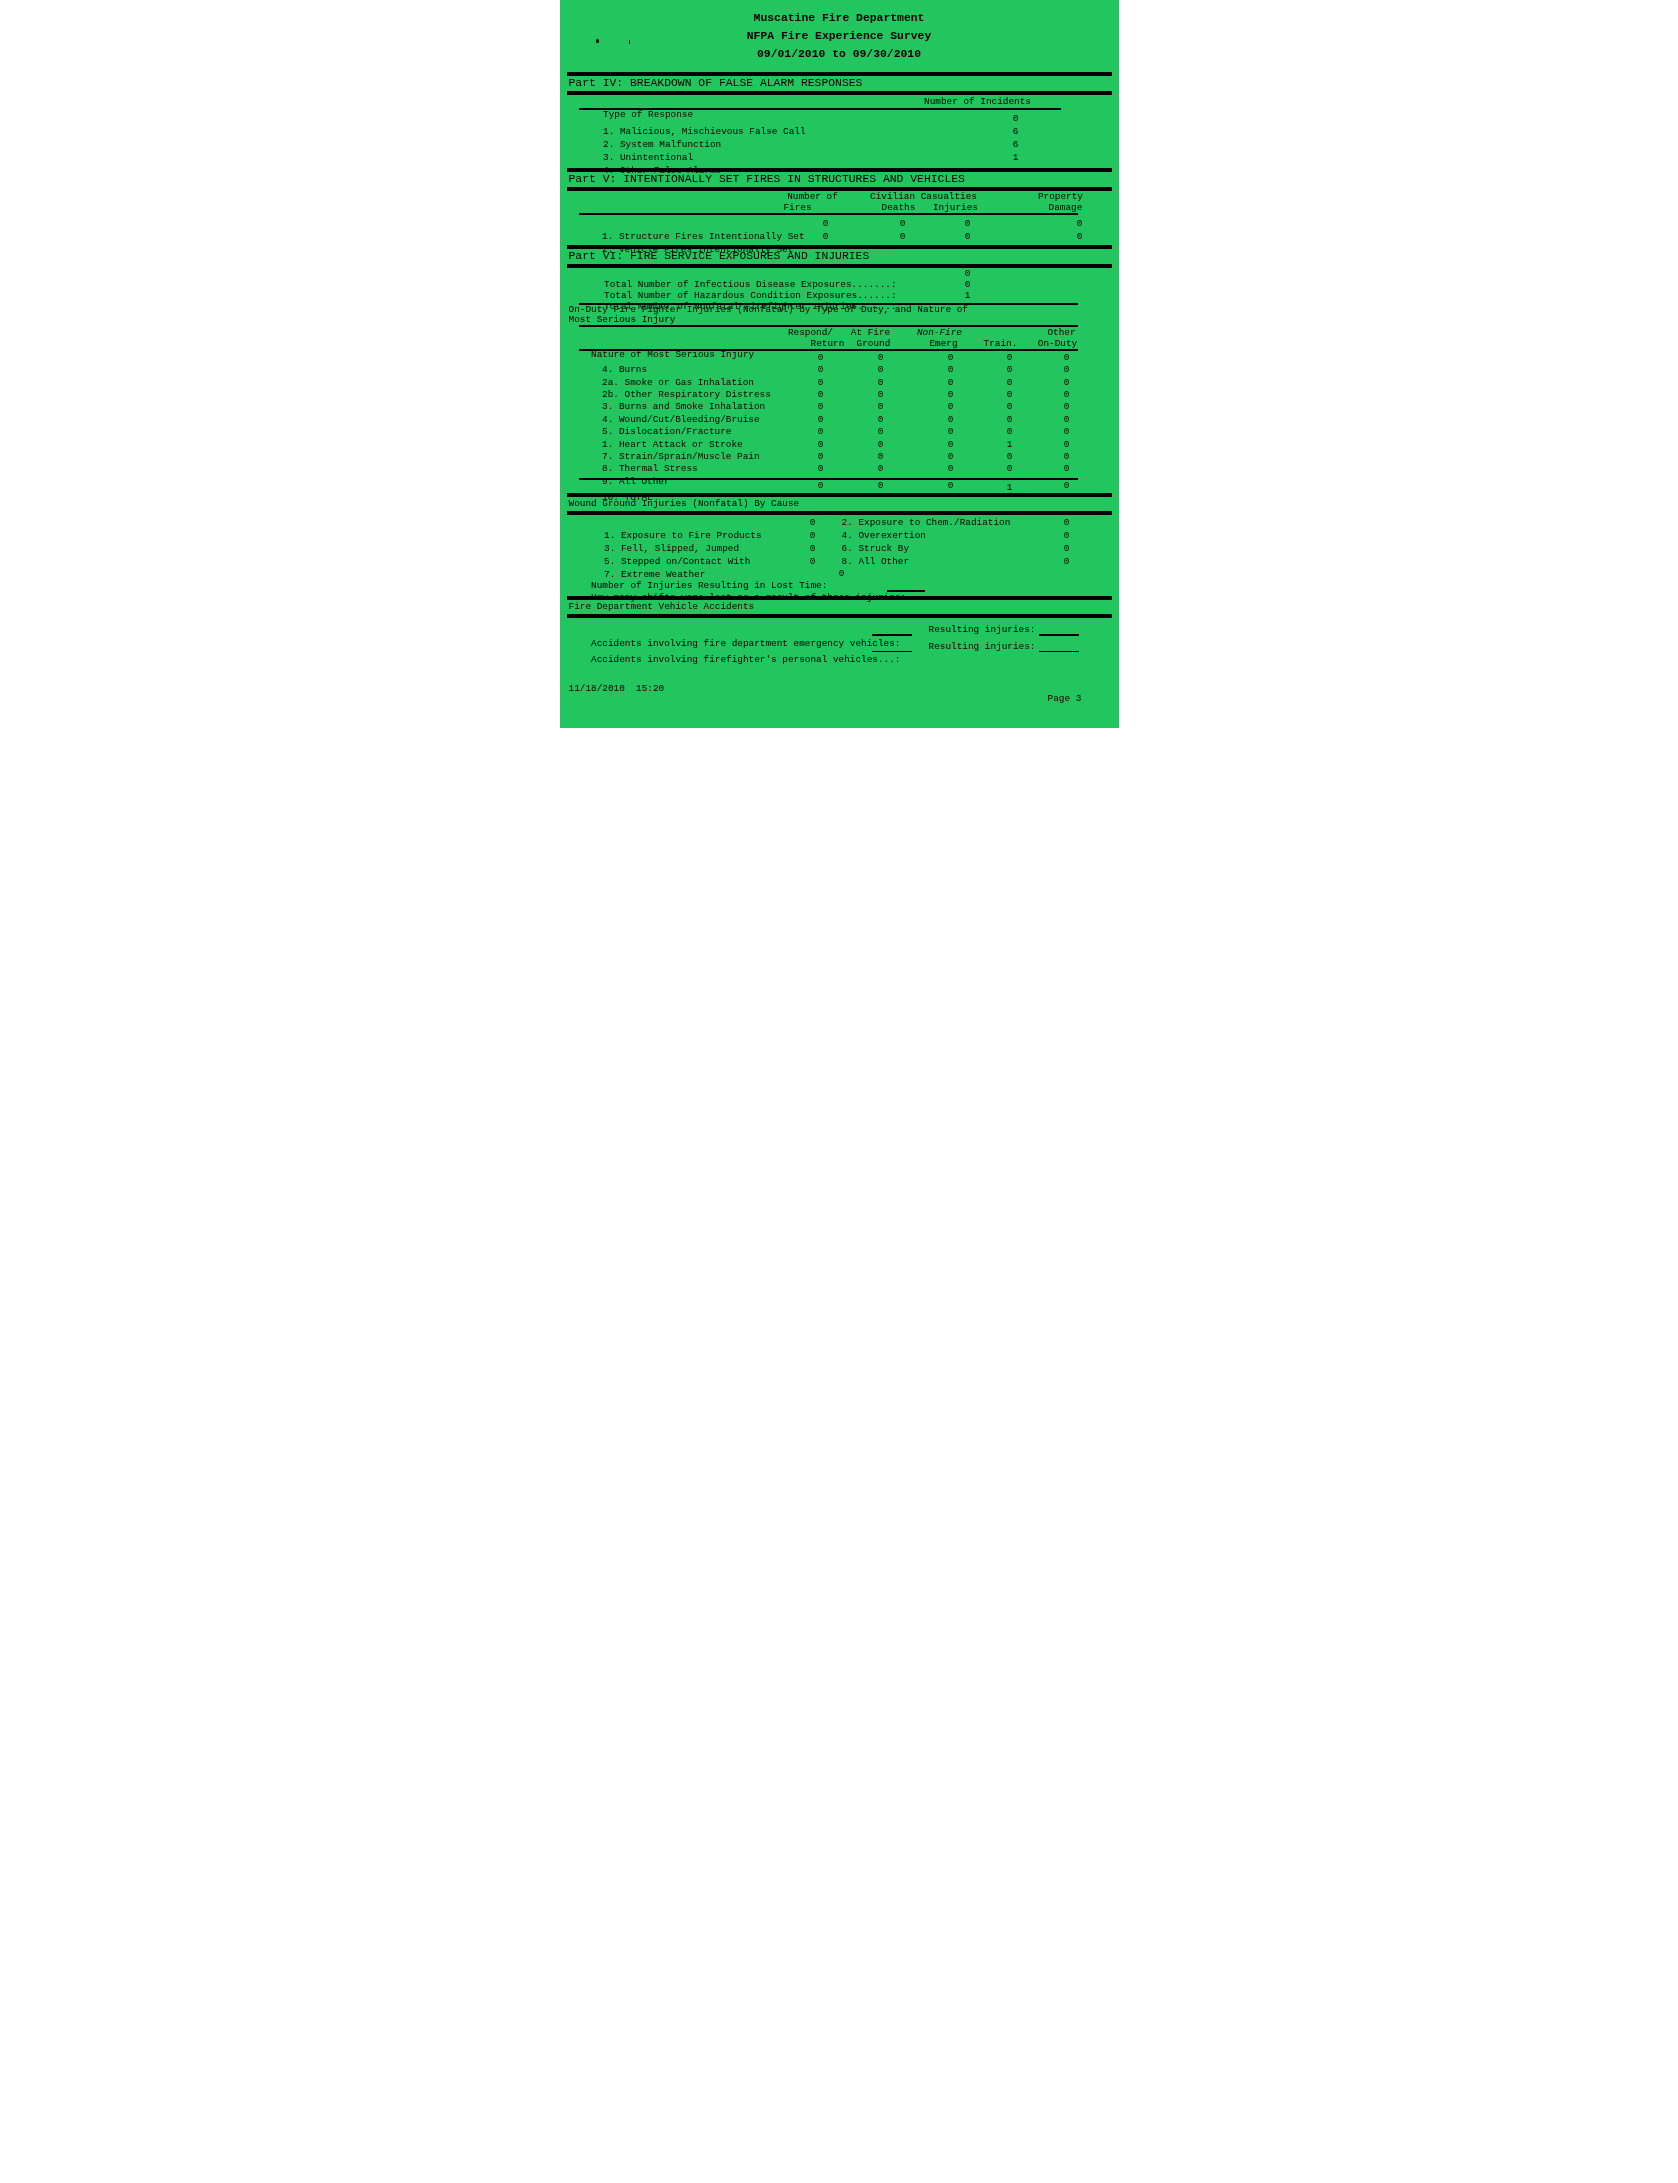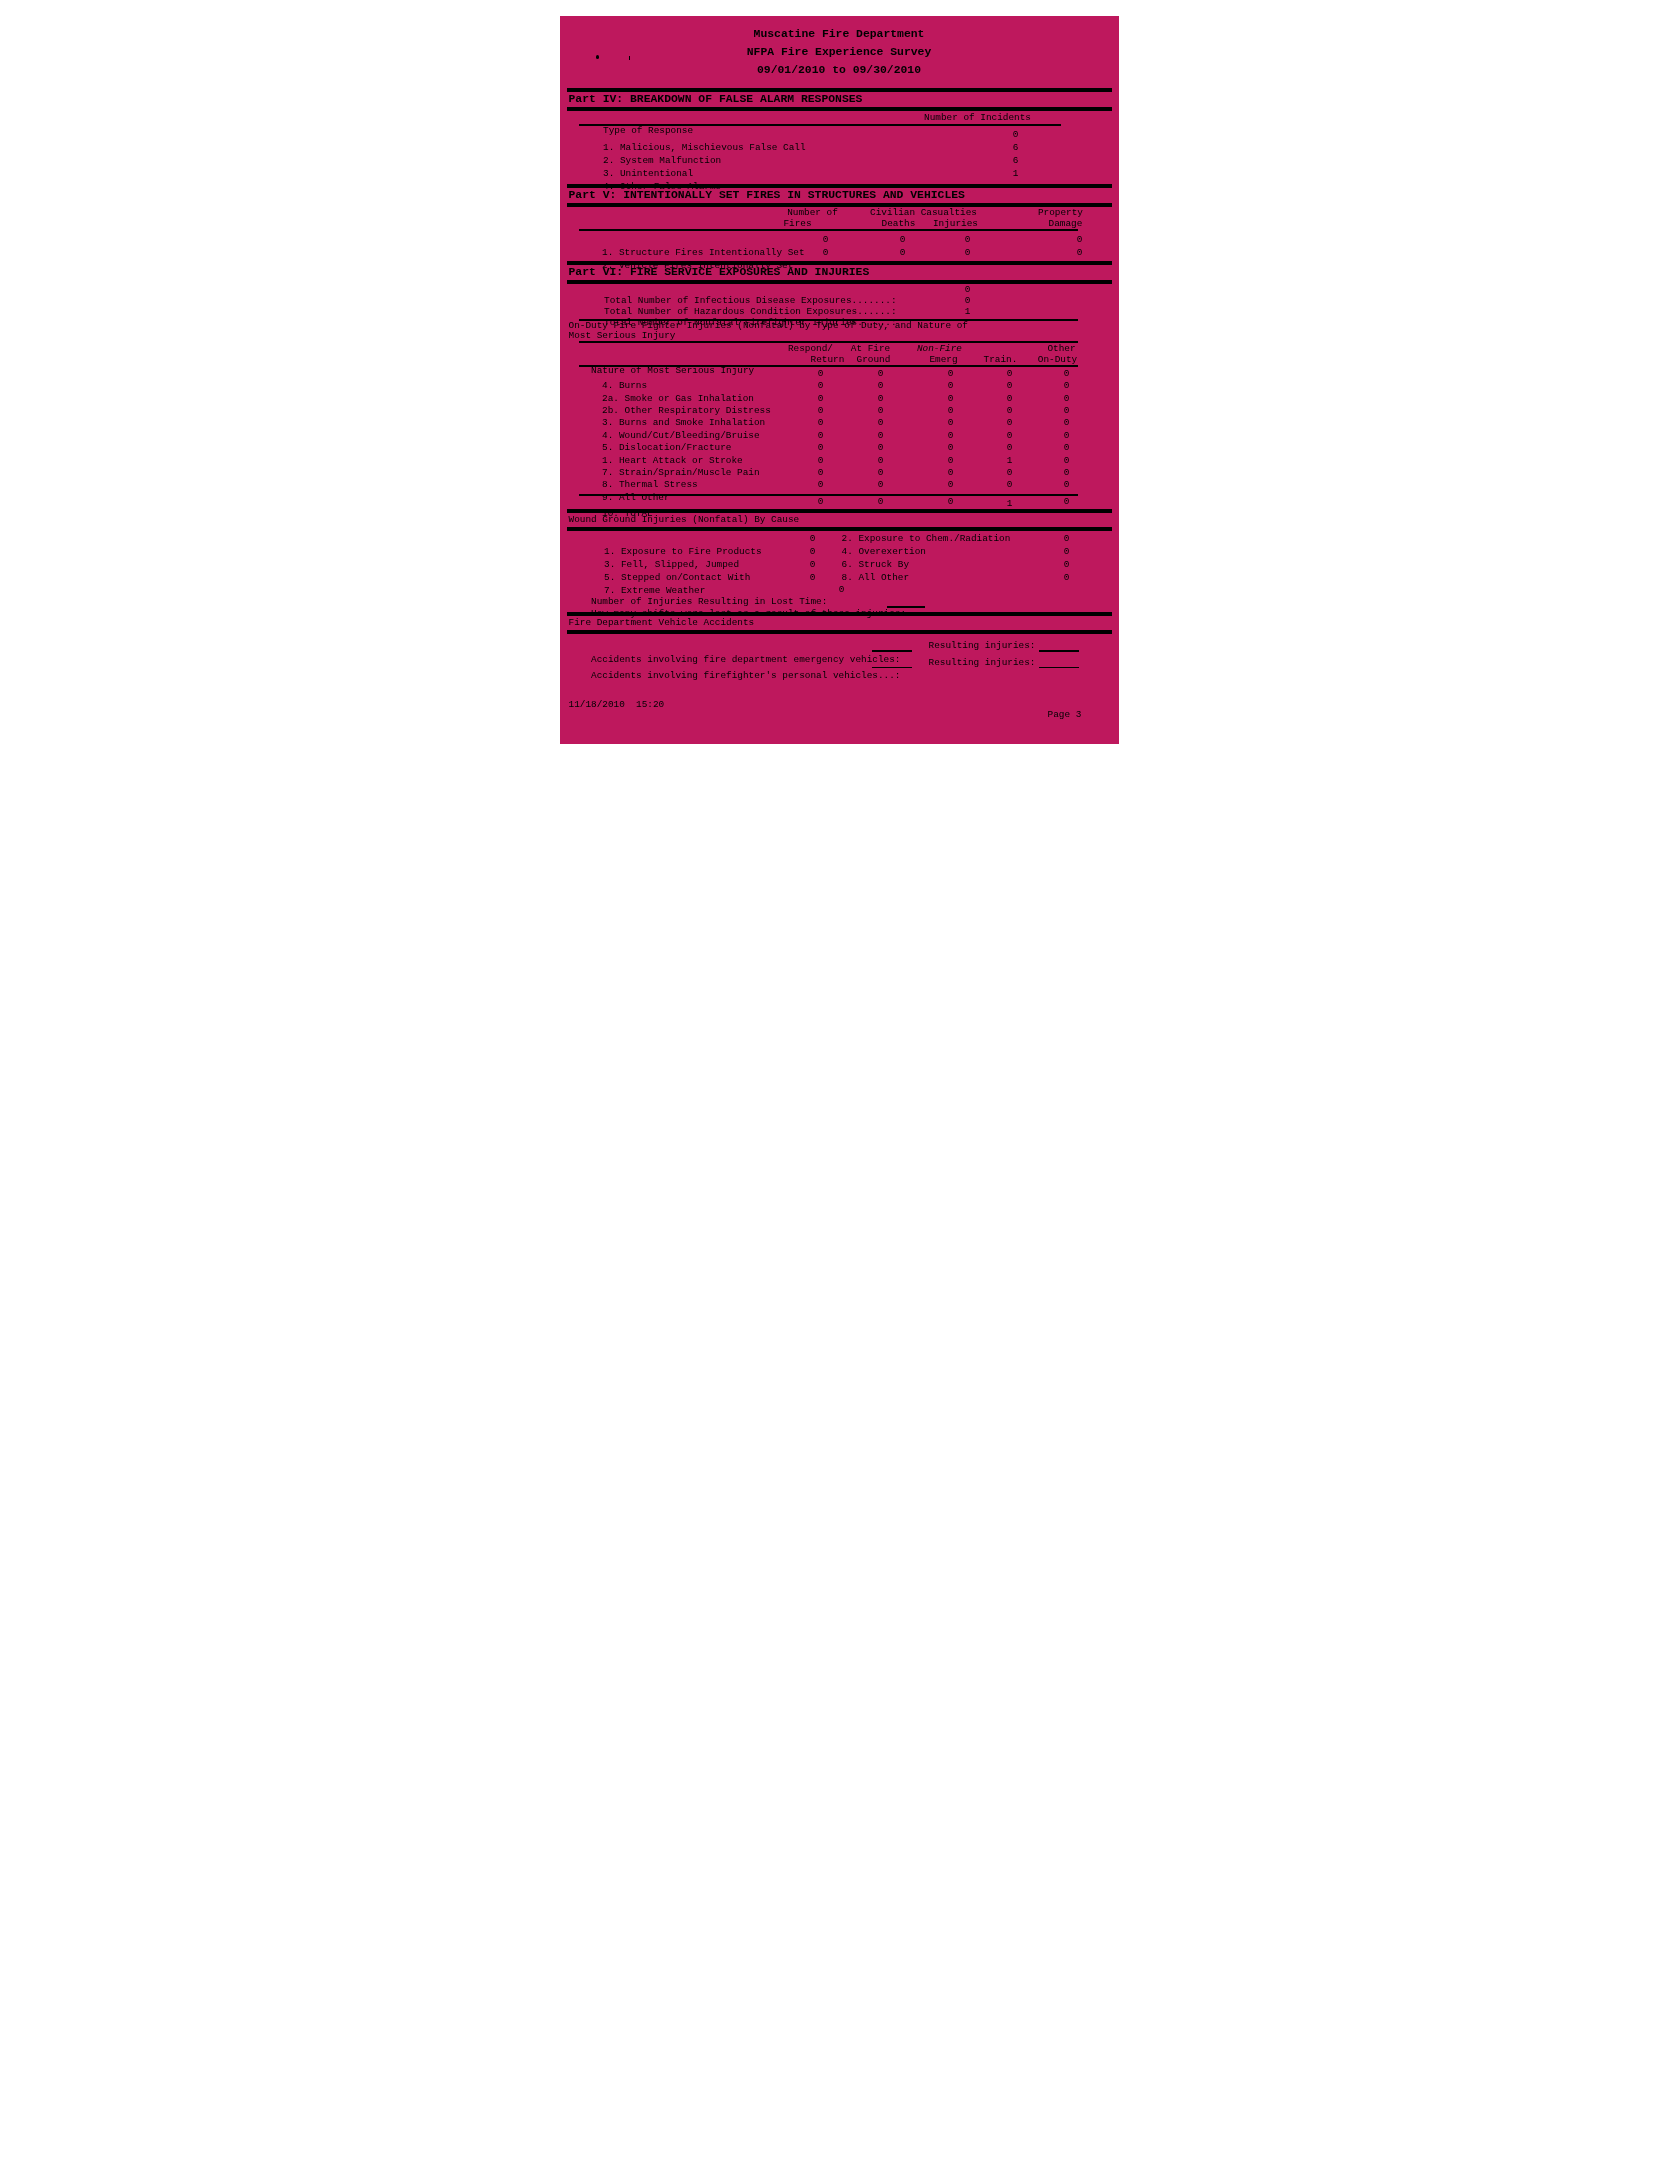--- a/index.html
+++ b/index.html
@@ -1,27 +1,27 @@
 <!DOCTYPE html>
 <html style="font-size:8px"><head>
 <meta charset="utf-8">
 <style>
   html,body{margin:0;padding:0;background:#ffffff;}
   .page{
     position:relative;
     width:559px;height:728px;
-    margin:16px auto;
-    background:#be185d;
+    margin:0 auto;
+    background:#22c55e;
     color:#000;
     font-family:"Liberation Mono","DejaVu Sans Mono",monospace;
     font-size:9.4px;
     overflow:hidden;
   }
   .hline{text-align:center;font-size:11.4px;font-weight:bold;line-height:13px;white-space:pre;}
-  .ptitle{font-size:11.4px;font-weight:bold;line-height:15px;padding-left:9px;white-space:pre;}
+  .ptitle{font-size:11.4px;font-weight:normal;line-height:15px;padding-left:9px;white-space:pre;}
   .bar{height:4px;background:#000;margin:0 7px;}
   .rule{height:2px;background:#000;margin-left:19px;width:499px;}
   .rule3{height:1.5px;background:#000;margin-left:19px;width:482px;}
   .r{position:relative;white-space:pre;}
   .r20{height:10px;line-height:10px;}
   .r22{height:11px;line-height:11px;}
   .r24{height:12px;line-height:12px;}
   .r25{height:12.4px;line-height:12.4px;}
   .r26{height:13px;line-height:13px;}
   .r27{height:13.4px;line-height:13.4px;}

